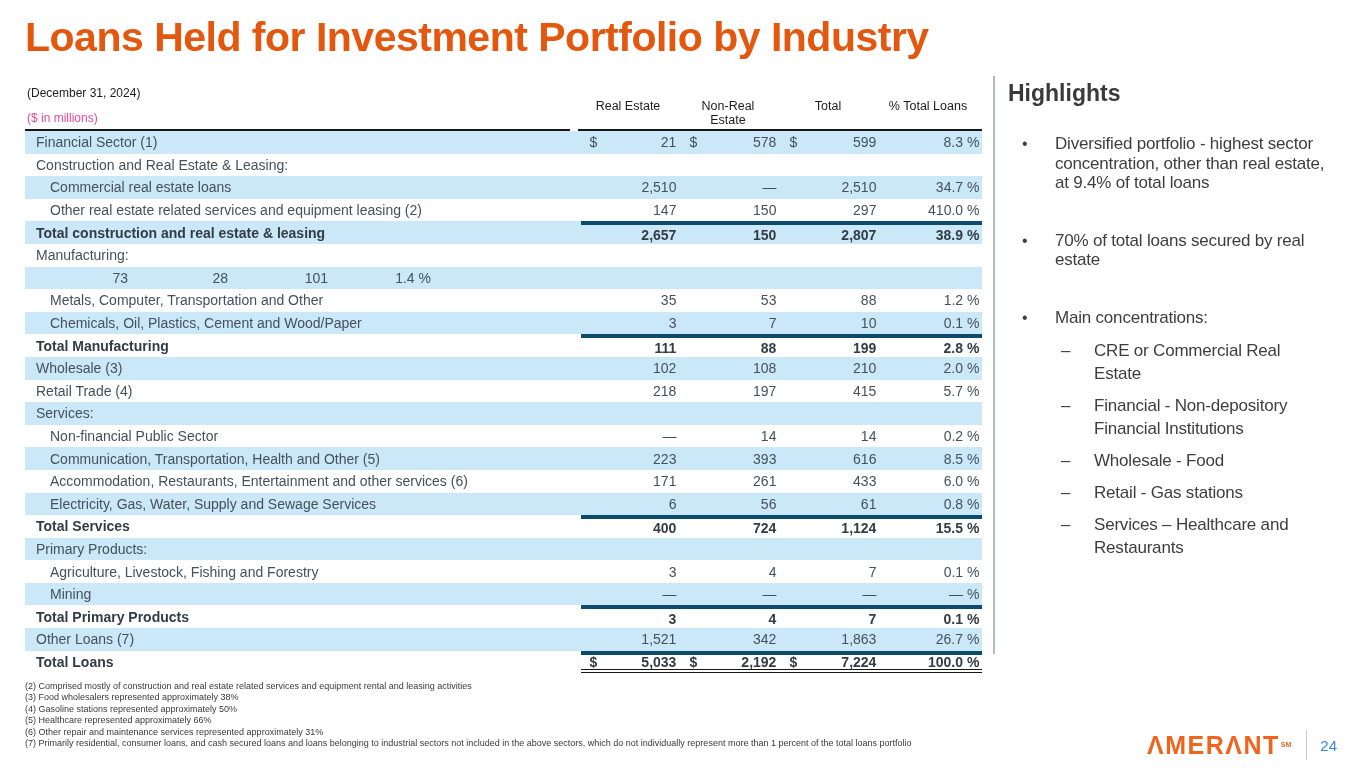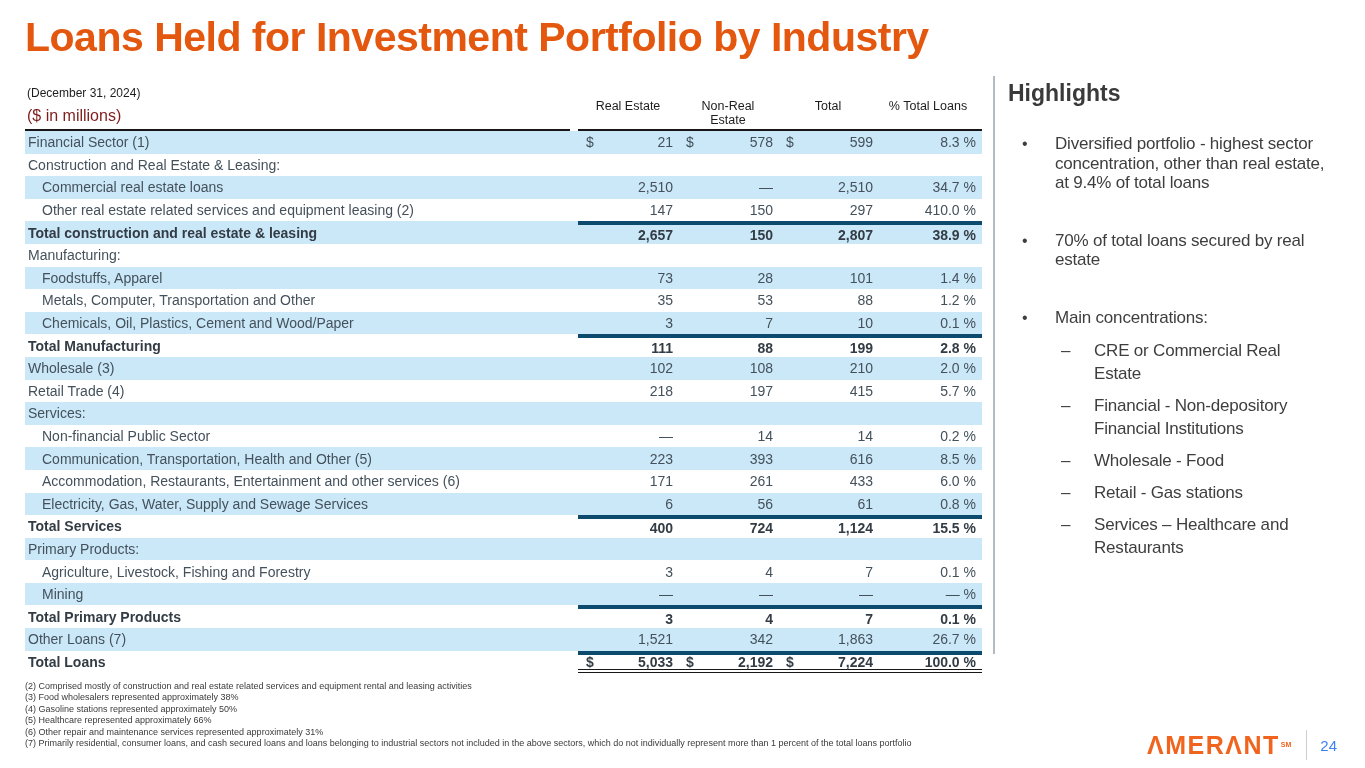--- a/index.html
+++ b/index.html
@@ -8,32 +8,32 @@
   .slide { position:relative; width:1365px; height:768px; background:#fff; }
 
   
   .title { position:absolute; left:25px; top:14px; font-size:41px; font-weight:bold;
            letter-spacing:-0.5px; color:#E4570F; white-space:nowrap; }
 
   
   .tablezone { position:absolute; left:25px; top:82px; width:957px; }
   .thead { position:relative; height:47px; }
   .date-label { position:absolute; left:2px; top:4px; font-size:12px; color:#1d1d1d; }
-  .units-label { position:absolute; left:2px; bottom:4px; font-size:16px; color:#7f1d1d; }
+  .units-label { position:absolute; left:2px; bottom:4px; font-size:12px; color:#ec4899; }
   .colheads { position:absolute; left:553px; bottom:2px; width:404px; display:flex; }
   .colh { width:100px; text-align:center; font-size:12.5px; color:#1d1d1d; line-height:13.5px; }
   .colh .inner { display:inline-block; }
   .colh.wrapcol .inner { max-width:62px; }
   .hline { display:flex; height:2px; }
   .hline .seg1 { width:545px; background:#171717; }
   .hline .gap  { width:8px; }
   .hline .seg2 { width:404px; background:#171717; }
 
   .rows {}
-  .row { display:flex; height:22.6px; align-items:center; font-size:14px; color:#44515B; }
+  .row { display:flex; height:22.6px; align-items:center; font-size:14px; color:#44515B;padding-left:8px; }
   .row.shaded { background:#CBE8F9; }
   .row.tbold { font-weight:bold; color:#333C44; }
   .rlabel { width:553px; padding-left:3px; white-space:nowrap; overflow:hidden; }
   .rlabel.ind { padding-left:17px; }
   .nums { width:404px; height:100%; display:flex; align-items:center; }
   .nums.topline { border-top:4px solid #0c4a6e; }
   .nums.dbl { border-bottom:4px double #171717; }
   .c { width:100px; display:flex; justify-content:flex-end; align-items:center;
        padding:0 5px 0 8px; }
   .c .cur { margin-right:auto; }
@@ -174,21 +174,20 @@
         <div class="row">
           <div class="rlabel">Manufacturing:</div>
           <div class="nums">
             <div class="c"></div>
             <div class="c"></div>
             <div class="c"></div>
             <div class="c pct"></div>
           </div>
         </div>
         <div class="row shaded">
-          <div class="rlabel ind">Foodstuffs, Apparel</div>
           <div class="nums">
             <div class="c">
               <span>73</span>
             </div>
             <div class="c">
               <span>28</span>
             </div>
             <div class="c">
               <span>101</span>
             </div>

